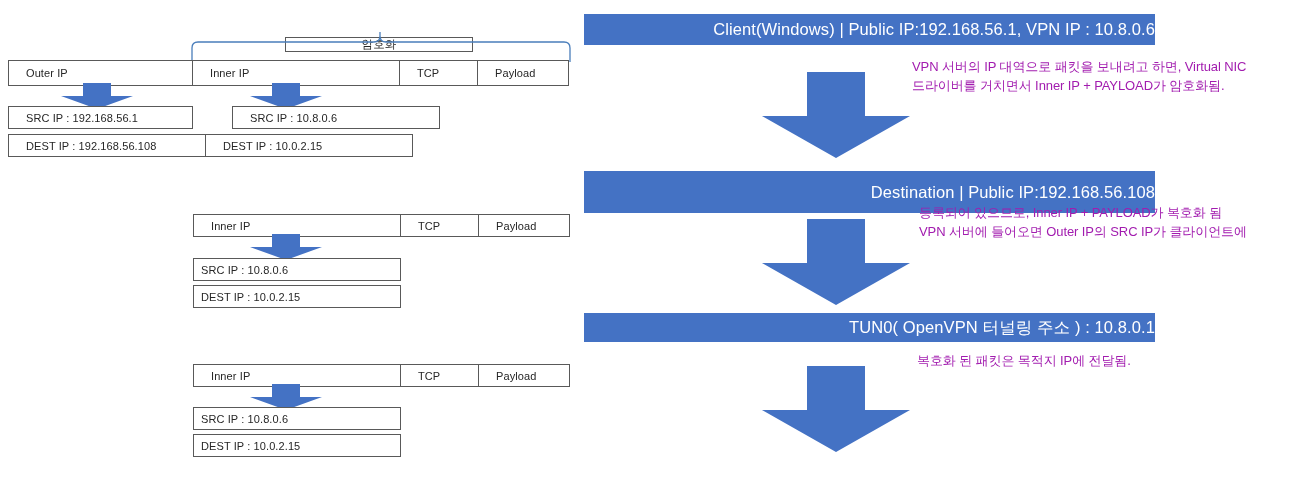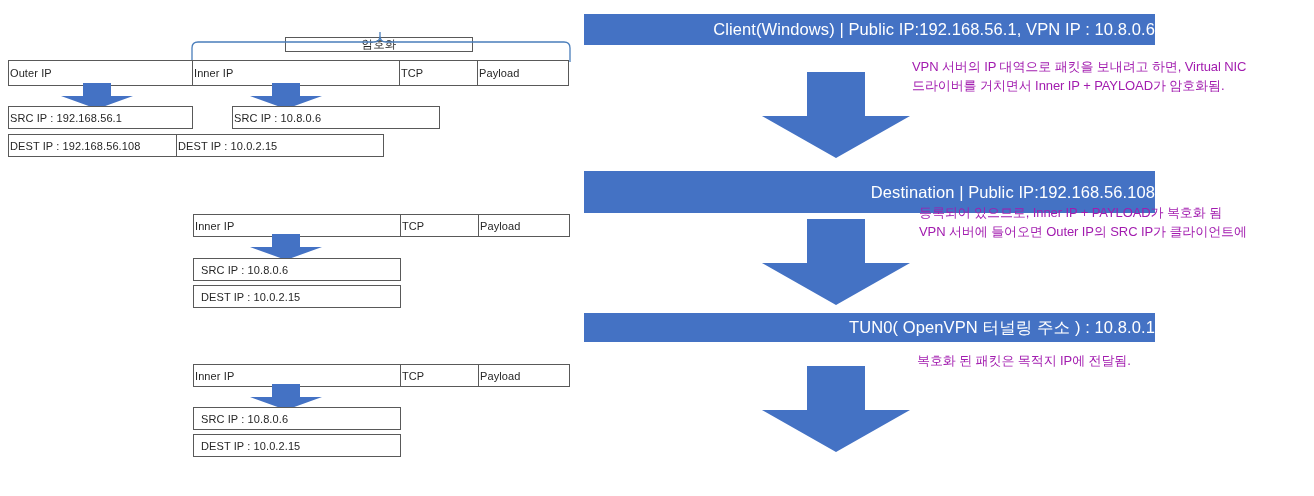--- a/index.html
+++ b/index.html
@@ -45,21 +45,21 @@
   }
   .pkt-cell {
     box-sizing: border-box;
     border: 1px solid #595959;
     margin-left: -1px;
     background: #ffffff;
     font-size: 11px;
     color: #262626;
     display: flex;
     align-items: center;
-    padding-left: 1px;
+    padding-left: 17px;
     white-space: nowrap;
     letter-spacing: 0.1px;
   }
   .pkt-cell:first-child { margin-left: 0; }
 
   
   .small-arrow {
     position: absolute;
     width: 72px;
     height: 26px;
@@ -137,21 +137,21 @@
       <polygon points="22,0 50,0 50,13 72,13 36,26 0,13 22,13" fill="#4472C4"></polygon>
     </svg>
   </div>
 
   <div class="pkt-row" style="left:8px; top:106px; height:23px;gap:40px;">
     <div class="pkt-cell" style="width:185px;">SRC IP : 192.168.56.1</div>
     <div class="pkt-cell" style="width:208px;">SRC IP : 10.8.0.6</div>
   </div>
 
   <div class="pkt-row" style="left:8px; top:134px; height:23px;">
-    <div class="pkt-cell" style="width:169px;">DEST IP : 192.168.56.108</div>
+    <div class="pkt-cell" style="width:198px;">DEST IP : 192.168.56.108</div>
     <div class="pkt-cell" style="width:208px;">DEST IP : 10.0.2.15</div>
   </div>
 
   <div class="pkt-row" style="left:193px; top:214px; height:23px;">
     <div class="pkt-cell" style="width:208px;">Inner IP</div>
     <div class="pkt-cell" style="width:79px;">TCP</div>
     <div class="pkt-cell" style="width:92px;">Payload</div>
   </div>
 
   <div class="small-arrow" style="left:250px; top:234px;">

